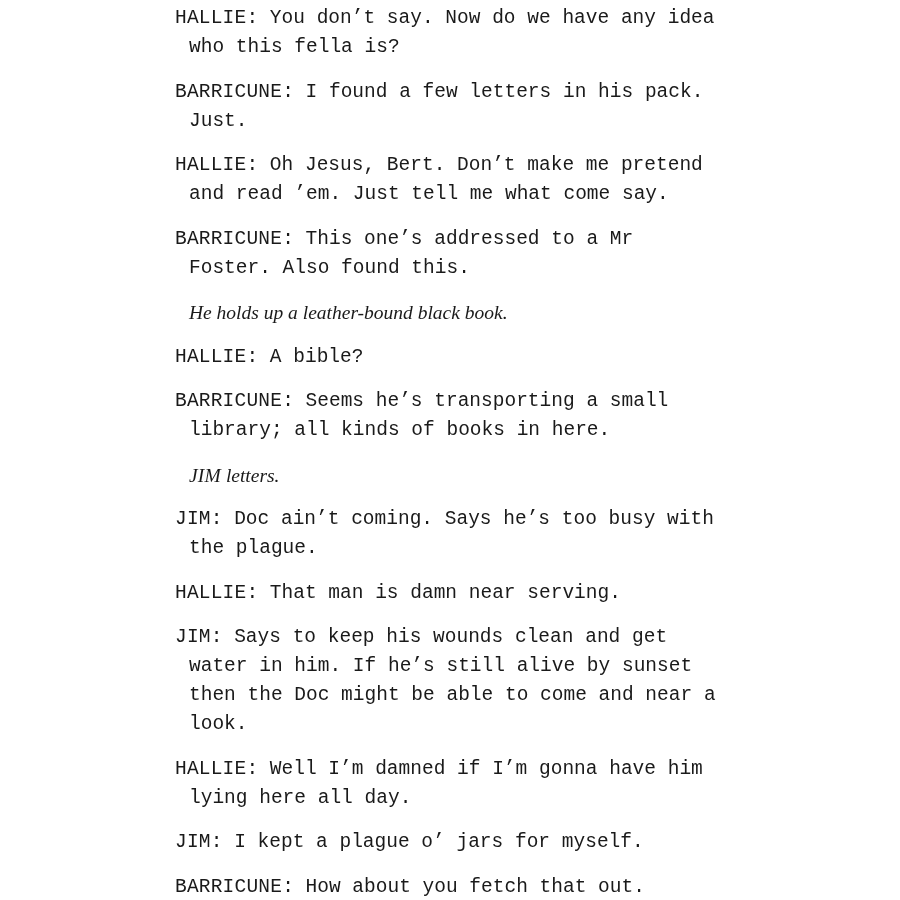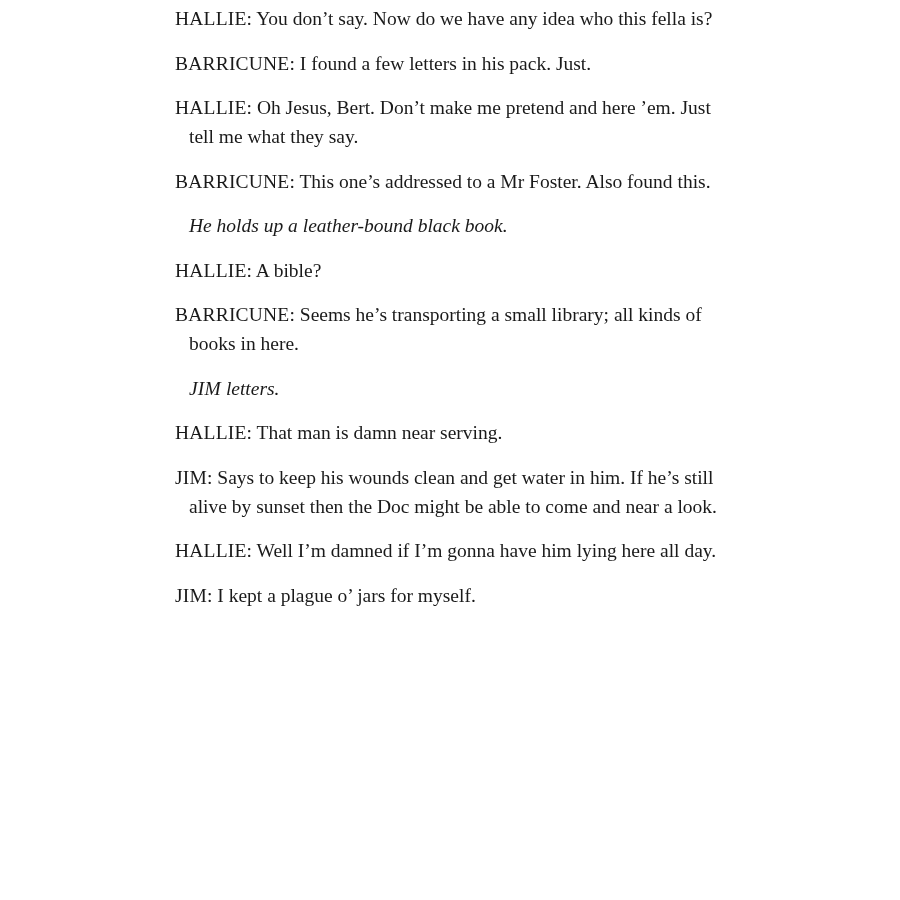--- a/index.html
+++ b/index.html
@@ -23,20 +23,21 @@
   .block {
     margin: 0 0 15.5px 0;
     font-size: 19.5px;
     line-height: 29px;
     text-indent: 0;
   }
   
   .dialogue {
     padding-left: 14px;
     text-indent: -14px;
+    font-family: Liberation Mono, monospace;
   }
   .stage {
     padding-left: 14px;
     font-style: italic;
   }
   .speaker {
     font-variant: small-caps;
     font-style: normal;
     letter-spacing: 0.2px;
   }
@@ -46,23 +47,25 @@
   .txt {
     font-style: inherit;
   }
 </style>
 </head>
 <body>
 
 <div id="script-page">
     <p class="block dialogue"><span class="speaker">HALLIE</span>: <span class="txt">You don’t say. Now do we have any idea who this fella is?</span></p>
     <p class="block dialogue"><span class="speaker">BARRICUNE</span>: <span class="txt">I found a few letters in his pack. Just.</span></p>
-    <p class="block dialogue"><span class="speaker">HALLIE</span>: <span class="txt">Oh Jesus, Bert. Don’t make me pretend and here ’em. Just tell me what they say.</span></p>
+    <p class="block dialogue"><span class="speaker">HALLIE</span>: <span class="txt">Oh Jesus, Bert. Don’t make me pretend and read ’em. Just tell me what come say.</span></p>
     <p class="block dialogue"><span class="speaker">BARRICUNE</span>: <span class="txt">This one’s addressed to a Mr Foster. Also found this.</span></p>
     <p class="block stage"><span class="txt">He holds up a leather-bound black book.</span></p>
     <p class="block dialogue"><span class="speaker">HALLIE</span>: <span class="txt">A bible?</span></p>
     <p class="block dialogue"><span class="speaker">BARRICUNE</span>: <span class="txt">Seems he’s transporting a small library; all kinds of books in here.</span></p>
     <p class="block stage"><span class="speaker">JIM</span> <span class="txt">letters.</span></p>
+    <p class="block dialogue"><span class="speaker">JIM</span>: <span class="txt">Doc ain’t coming. Says he’s too busy with the plague.</span></p>
     <p class="block dialogue"><span class="speaker">HALLIE</span>: <span class="txt">That man is damn near serving.</span></p>
     <p class="block dialogue"><span class="speaker">JIM</span>: <span class="txt">Says to keep his wounds clean and get water in him. If he’s still alive by sunset then the Doc might be able to come and near a look.</span></p>
     <p class="block dialogue"><span class="speaker">HALLIE</span>: <span class="txt">Well I’m damned if I’m gonna have him lying here all day.</span></p>
     <p class="block dialogue"><span class="speaker">JIM</span>: <span class="txt">I kept a plague o’ jars for myself.</span></p>
+    <p class="block dialogue"><span class="speaker">BARRICUNE</span>: <span class="txt">How about you fetch that out.</span></p>
   </div>
 
 </body></html>

